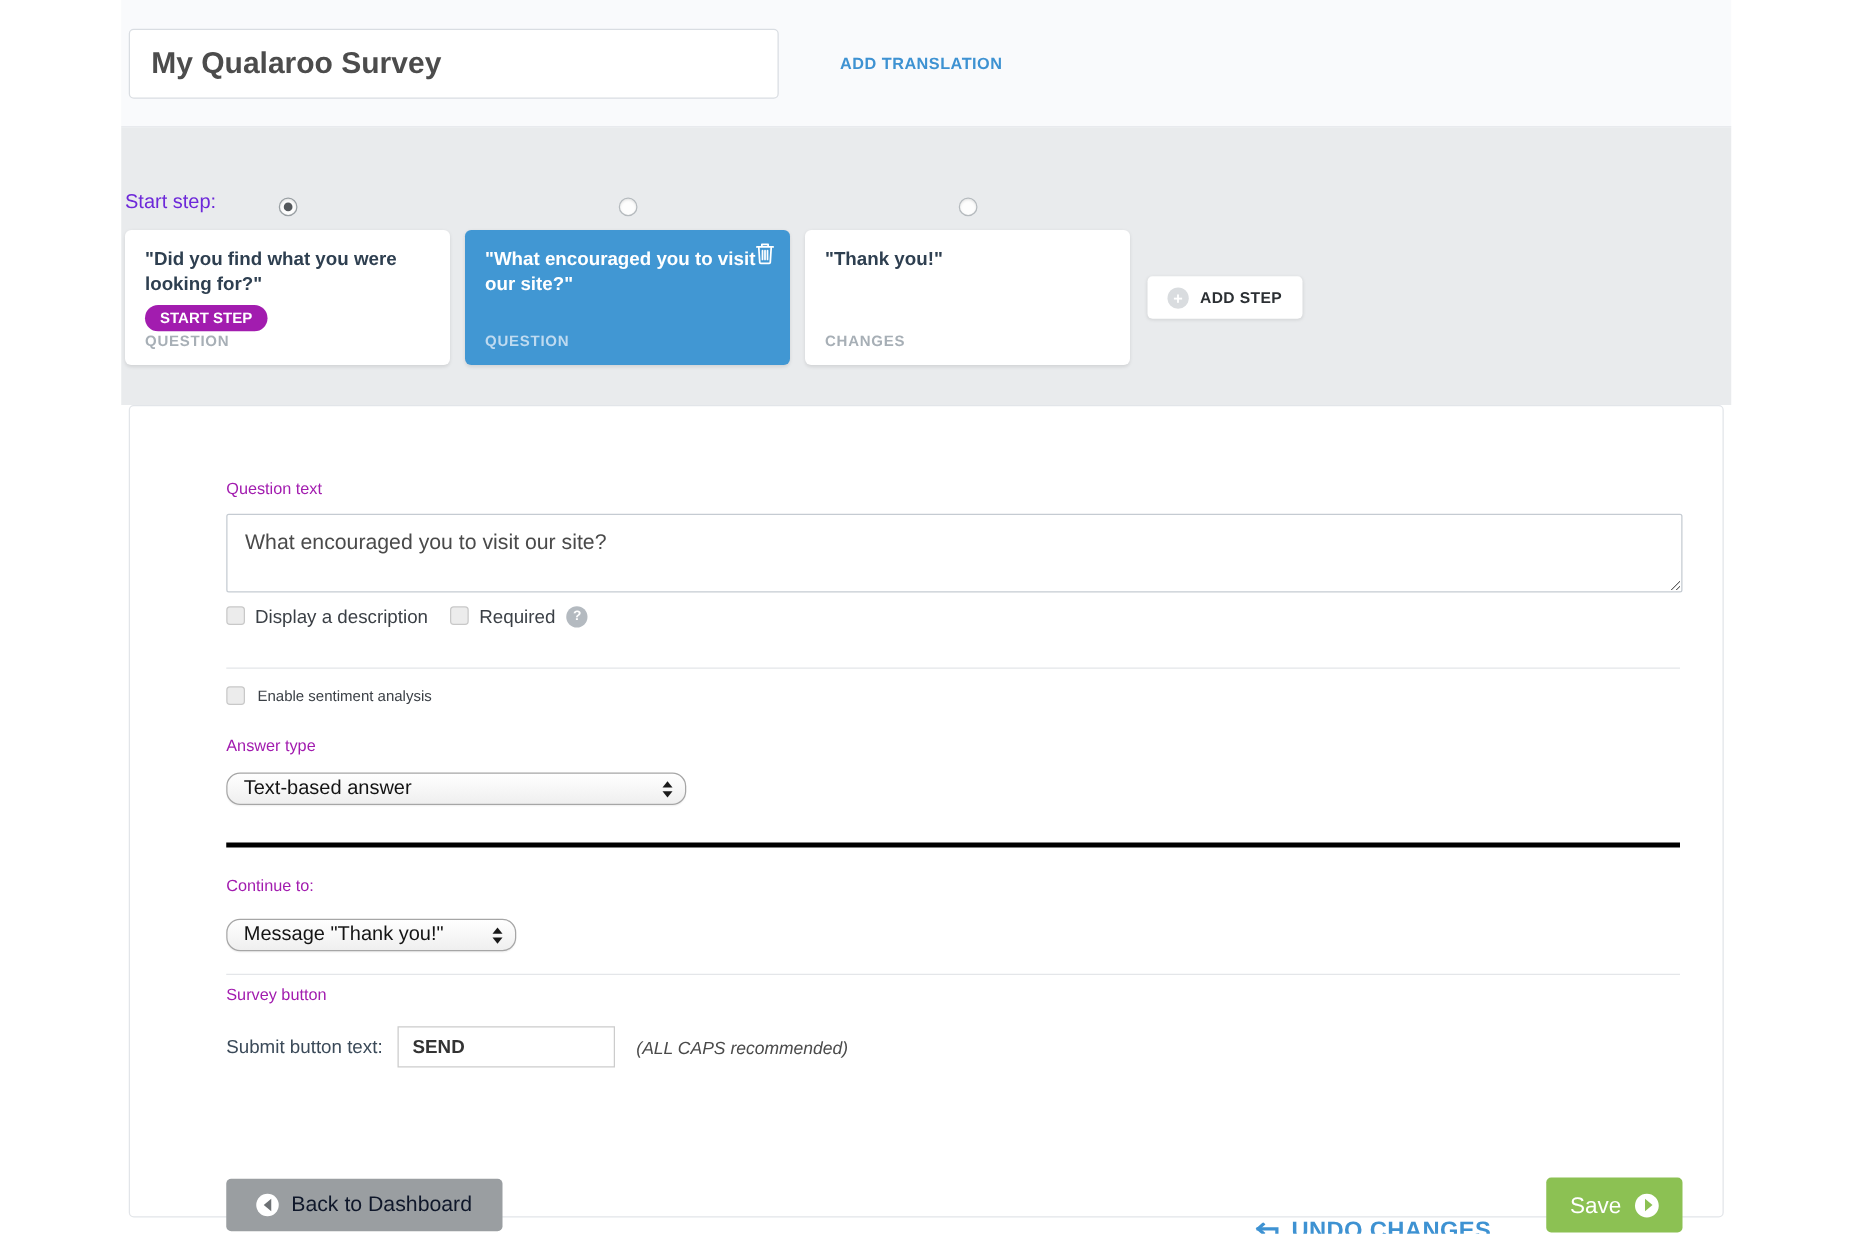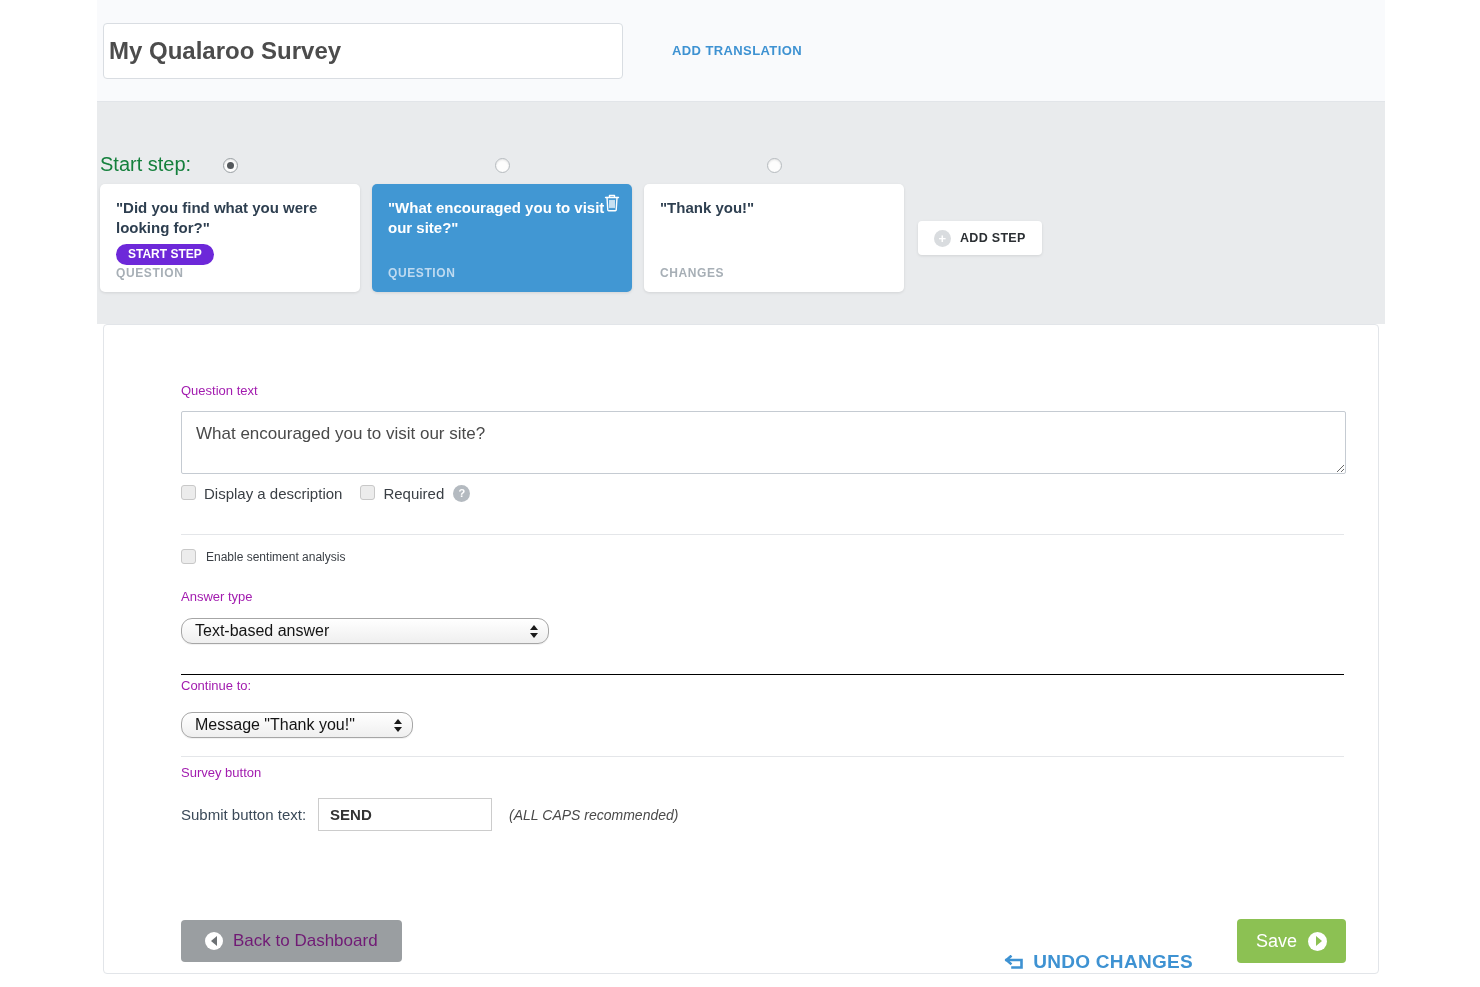--- a/index.html
+++ b/index.html
@@ -11,36 +11,36 @@
     overflow:hidden;
   }
   .content-col { margin-left:97px; width:1288px; }
 
   
   .header {
     height:102px; background:#f9fafc; border-bottom:1px solid #e2e5e9;
     display:flex; align-items:center;
   }
   .title-input {
-    margin-left:6px; width:520px; height:56px; padding:0 5px;
+    margin-left:6px; width:520px; height:56px; padding:0 17px;
     font-family:"Liberation Sans", sans-serif;
     font-size:24px; font-weight:700; color:#4c4c4c;
     border:1px solid #d9dde2; border-radius:4px; background:#fff; outline:none;
   }
   .add-translation {
     margin-left:49px; font-size:13px; font-weight:700; color:#3e92d2;
     letter-spacing:0.4px; cursor:pointer; text-decoration:none;
   }
 
   
   .steps-panel {
     background:#e9ebed; height:222px; position:relative;
     padding:44px 0 0 3px;
   }
-  .start-step-label { position:absolute; left:3px; top:51px; font-size:20px; color:#15803d; }
+  .start-step-label { position:absolute; left:3px; top:51px; font-size:16px; color:#6d28d9; }
   .steps-row { display:flex; align-items:flex-start; }
   .step-col { width:260px; margin-right:12px; display:flex; flex-direction:column; }
   .radio-wrap { height:38px; display:flex; justify-content:center; align-items:center; }
   .radio {
     width:15px; height:15px; border-radius:50%; background:#fdfdfd;
     border:1px solid #b5babe; display:inline-flex; align-items:center; justify-content:center;
     box-shadow: inset 0 1px 2px rgba(0,0,0,0.10); cursor:pointer;
   }
   .radio.checked { border-color:#999fa3; }
   .radio.checked::after { content:''; width:7px; height:7px; border-radius:50%; background:#54585c; }
@@ -50,21 +50,21 @@
     box-shadow:0 1px 3px rgba(0,0,0,0.10);
     padding:14px 16px 12px; display:flex; flex-direction:column;
     justify-content:space-between; position:relative; cursor:pointer;
   }
   .step-card.selected { background:#4197d3; }
   .card-title { font-size:15px; font-weight:700; color:#2e3f50; line-height:1.35; }
   .step-card.selected .card-title { color:#ffffff; }
   .card-type { font-size:12px; font-weight:700; color:#a7afb6; letter-spacing:0.6px; }
   .step-card.selected .card-type { color:#bedaf0; }
   .badge {
-    background:#6d28d9; color:#fff; font-size:12px; font-weight:700;
+    background:#a21caf; color:#fff; font-size:12px; font-weight:700;
     padding:3px 12px 4px; border-radius:11px; display:inline-block; margin-top:5px;
   }
   .trash { position:absolute; top:10px; right:12px; cursor:pointer; line-height:0; }
 
   .add-step-col { display:flex; flex-direction:column; margin-left:2px; }
   .add-step-spacer { height:38px; }
   .add-step-center { height:108px; display:flex; align-items:center; }
   .add-step-btn {
     background:#fff; border-radius:4px; box-shadow:0 1px 3px rgba(0,0,0,0.10);
     height:34px; padding:0 16px; display:flex; align-items:center; gap:9px;
@@ -114,36 +114,36 @@
     padding:0 10px 0 13px; font-size:16px; color:#141414; cursor:pointer;
     box-shadow:0 1px 1px rgba(0,0,0,0.06);
     text-align:center;
   }
   .select-answer { width:368px; }
   .select-continue { width:232px; }
   .arrows { display:flex; flex-direction:column; gap:3px; align-items:center; }
   .arr-up { width:0; height:0; border-left:4px solid transparent; border-right:4px solid transparent; border-bottom:5px solid #1a1a1a; }
   .arr-down { width:0; height:0; border-left:4px solid transparent; border-right:4px solid transparent; border-top:5px solid #1a1a1a; }
 
-  .section-continue { margin-top:30px; border-top:1px solid #000000; padding-top:3px; }
+  .section-continue { margin-top:30px; border-top:4px solid #000000; padding-top:23px; }
   .section-continue .fake-select { margin-top:19px; }
 
   .section-submit { margin-top:18px; border-top:1px solid #e4e6e9; padding-top:8px; }
   .submit-row { margin-top:18px; display:flex; align-items:center; font-size:15px; color:#3b4a59; }
   .submit-text-input {
     margin-left:12px; width:174px; height:33px; border:1px solid #cccccc;
     padding:0 11px; font-family:"Liberation Sans", sans-serif;
     font-size:15px; font-weight:700; color:#333; outline:none; background:#fff;
   }
   .submit-note { margin-left:17px; font-style:italic; font-size:14px; color:#4a4a4a; }
 
   
   .footer-row { margin-top:78px; display:flex; align-items:center; width:1165px; }
   .back-btn {
-    background:#9a9ea1; color:#701a75; height:42px; padding:0 24px; border-radius:4px;
+    background:#9a9ea1; color:#0f172a; height:42px; padding:0 24px; border-radius:4px;
     font-size:17px; display:flex; gap:10px; align-items:center; cursor:pointer; border:none;
   }
   .back-icon {
     width:18px; height:18px; border-radius:50%; background:#fff;
     display:flex; align-items:center; justify-content:center; flex:none;
   }
   .back-icon::after {
     content:''; width:0; height:0; margin-right:1px;
     border-top:5px solid transparent; border-bottom:5px solid transparent;
     border-right:6px solid #6d7174;

